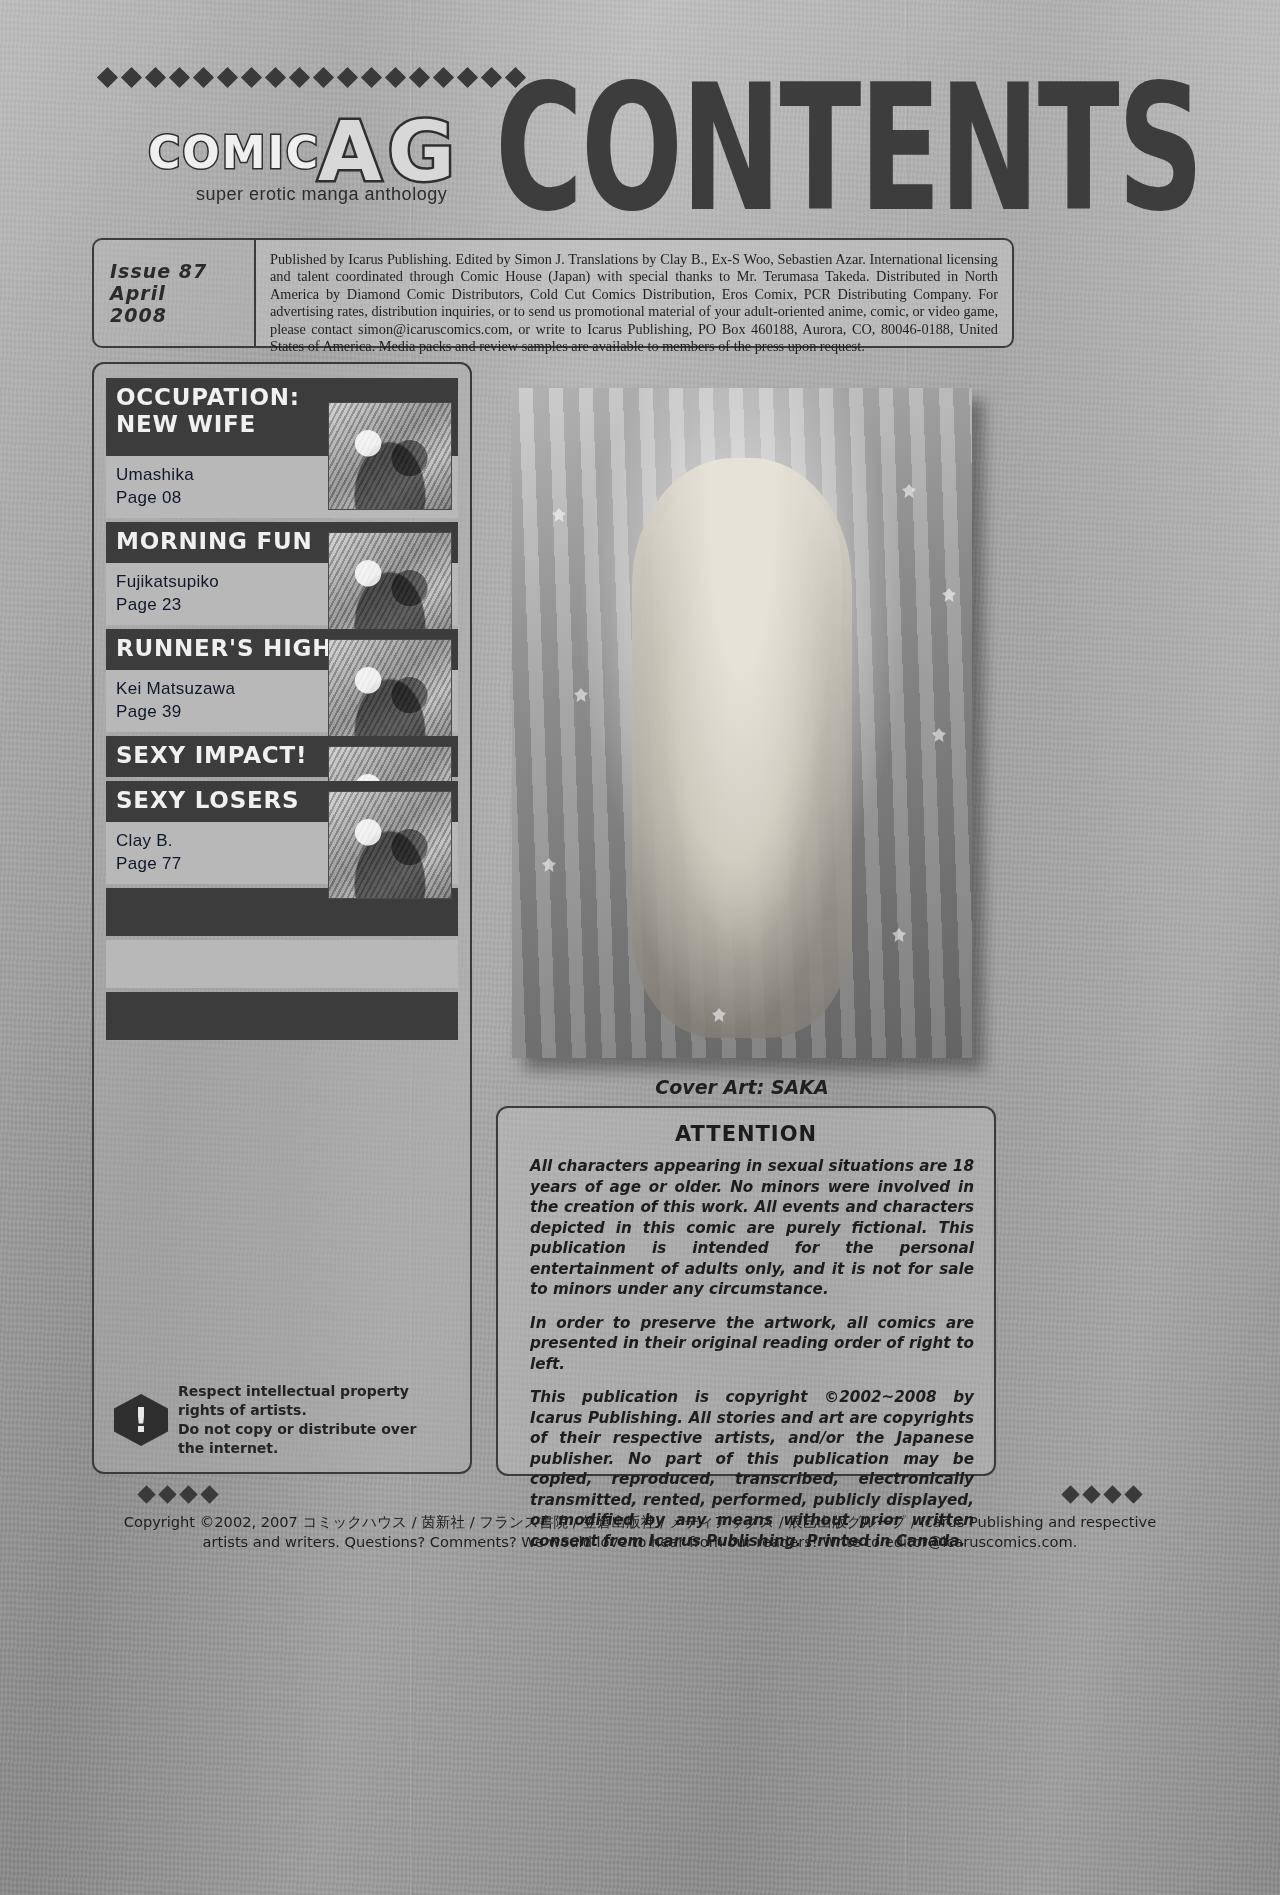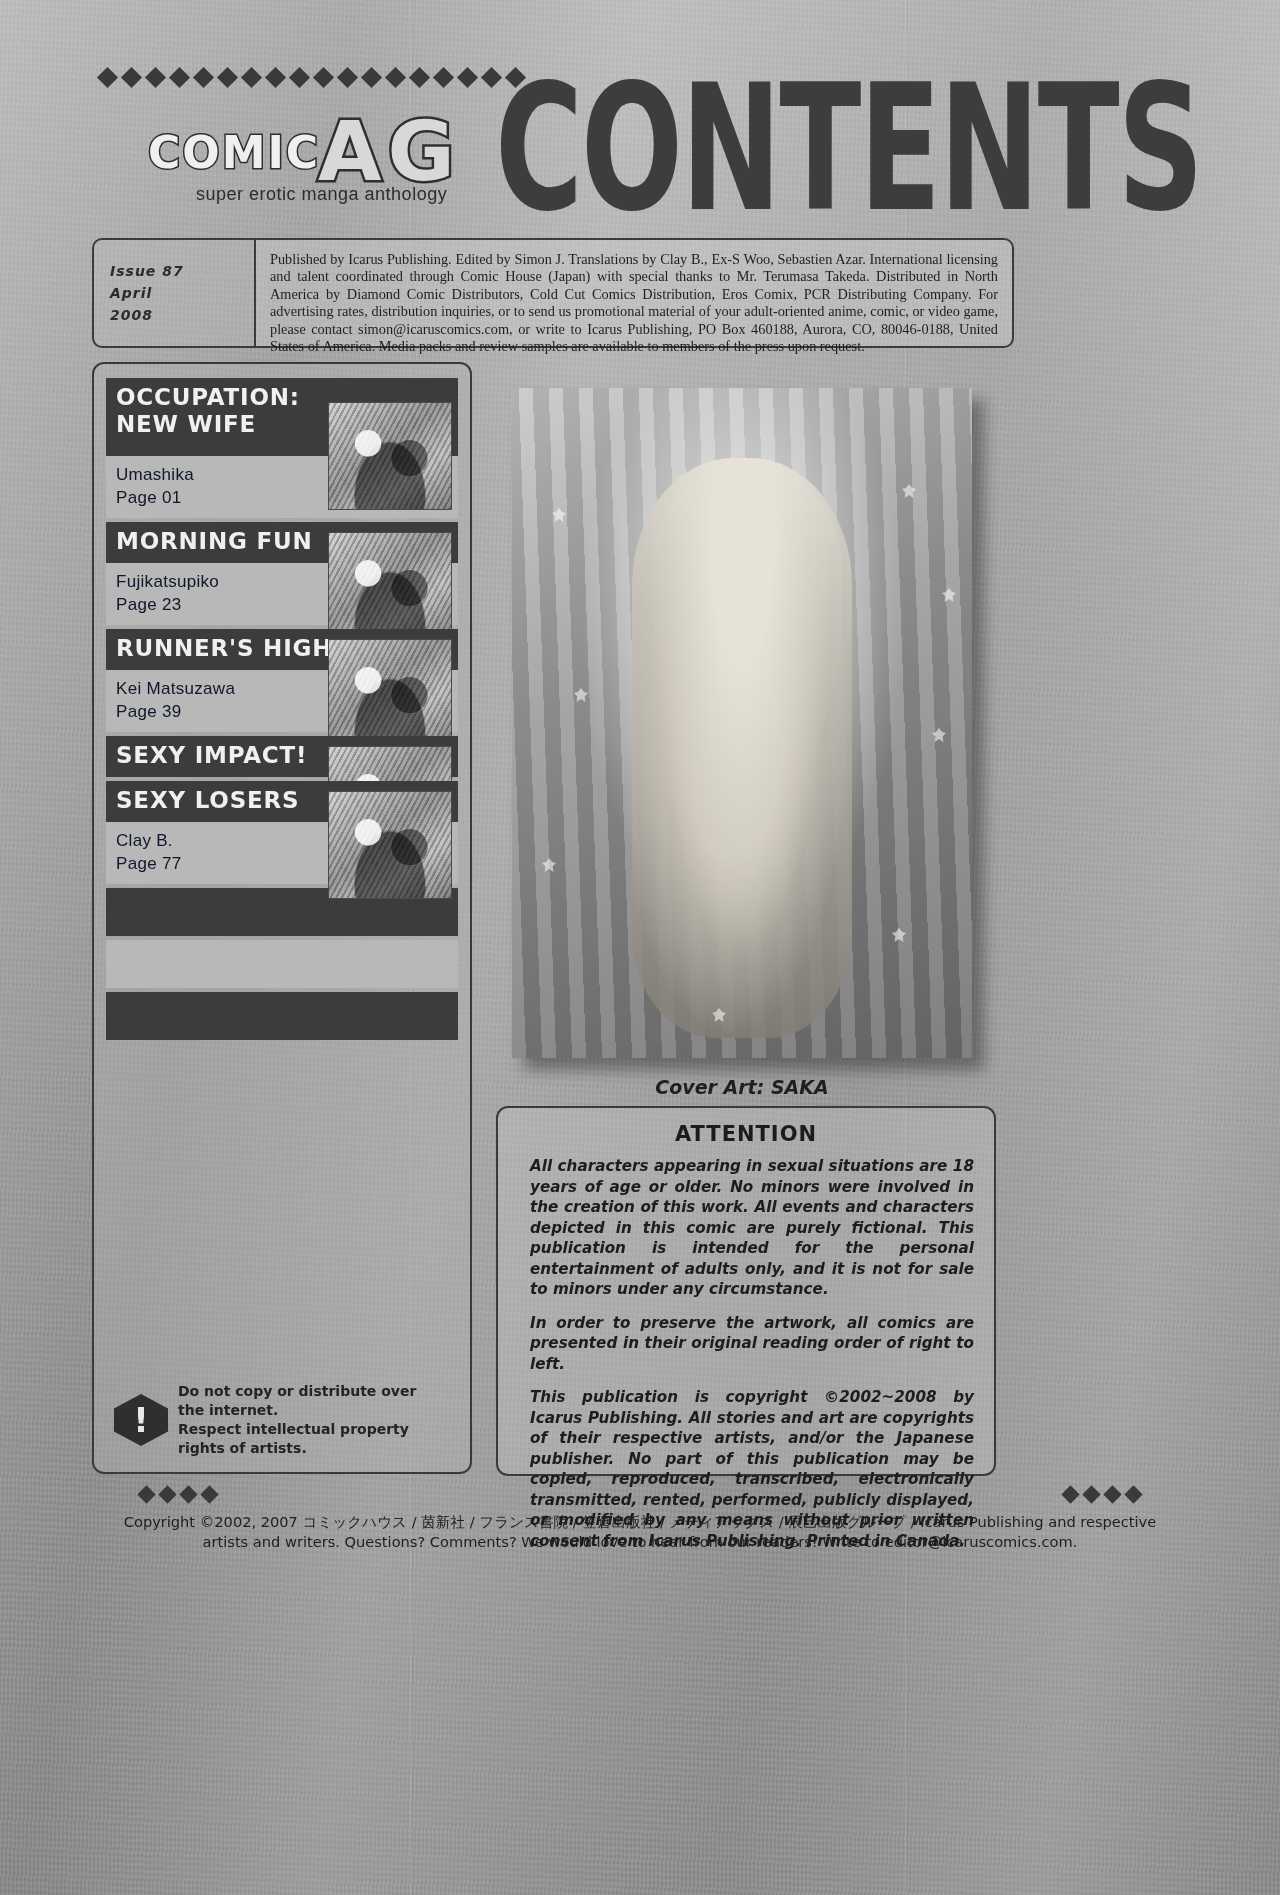--- a/index.html
+++ b/index.html
@@ -121,21 +121,21 @@
     width: 162px;
     height: 110px;
     border: 2px solid #3b3b3b;
     border-right: none;
     border-radius: 10px 0 0 10px;
     background: rgba(190,190,190,0.35);
     box-sizing: border-box;
     padding: 20px 0 0 16px;
   }
   .issue-box div {
-    font-size: 14px;
+    font-size: 19px;
     font-weight: bold;
     font-style: italic;
     letter-spacing: 1px;
     color: #2b2b2b;
     line-height: 22px;
     font-family: "DejaVu Sans", sans-serif;
   }
   .pub-text {
     position: absolute;
     left: 162px; top: 0;
@@ -402,21 +402,21 @@
     <div class="pub-text">Published by Icarus Publishing. Edited by Simon J. Translations by Clay B., Ex-S Woo, Sebastien Azar. International licensing and talent coordinated through Comic House (Japan) with special thanks to Mr. Terumasa Takeda. Distributed in North America by Diamond Comic Distributors, Cold Cut Comics Distribution, Eros Comix, PCR Distributing Company. For advertising rates, distribution inquiries, or to send us promotional material of your adult-oriented anime, comic, or video game, please contact simon@icaruscomics.com, or write to Icarus Publishing, PO Box 460188, Aurora, CO, 80046-0188, United States of America. Media packs and review samples are available to members of the press upon request.</div>
   </div>
 
   <div class="toc-panel">
 
     <div class="toc-entry">
       <div class="toc-title two-line" style="white-space:pre-line">OCCUPATION:
 NEW WIFE</div>
       <div class="toc-meta">
         <div>Umashika</div>
-        <div>Page 01</div>
+        <div>Page 08</div>
       </div>
       <div class="thumb" style="top:24px">
           <div class="sketch"></div>
         </div>
     </div>
 
     <div class="toc-entry">
       <div class="toc-title">MORNING FUN</div>
       <div class="toc-meta">
         <div>Fujikatsupiko</div>
@@ -456,22 +456,22 @@
         </div>
     </div>
 
     <div class="filler dark"></div>
     <div class="filler"></div>
     <div class="filler dark"></div>
 
     <div class="notice">
       <div class="bang"></div>
       <div class="notice-text">
+        <div>Respect intellectual property rights of artists.</div>
         <div>Do not copy or distribute over the internet.</div>
-        <div>Respect intellectual property rights of artists.</div>
       </div>
     </div>
   </div>
 
   <div class="cover-wrap">
     <div class="cover-art">
       <div class="hair"></div>
       <div class="figure"></div>
       <span class="leaf" style="left:40px;  top:120px"></span>
       <span class="leaf" style="left:390px; top:96px"></span>

